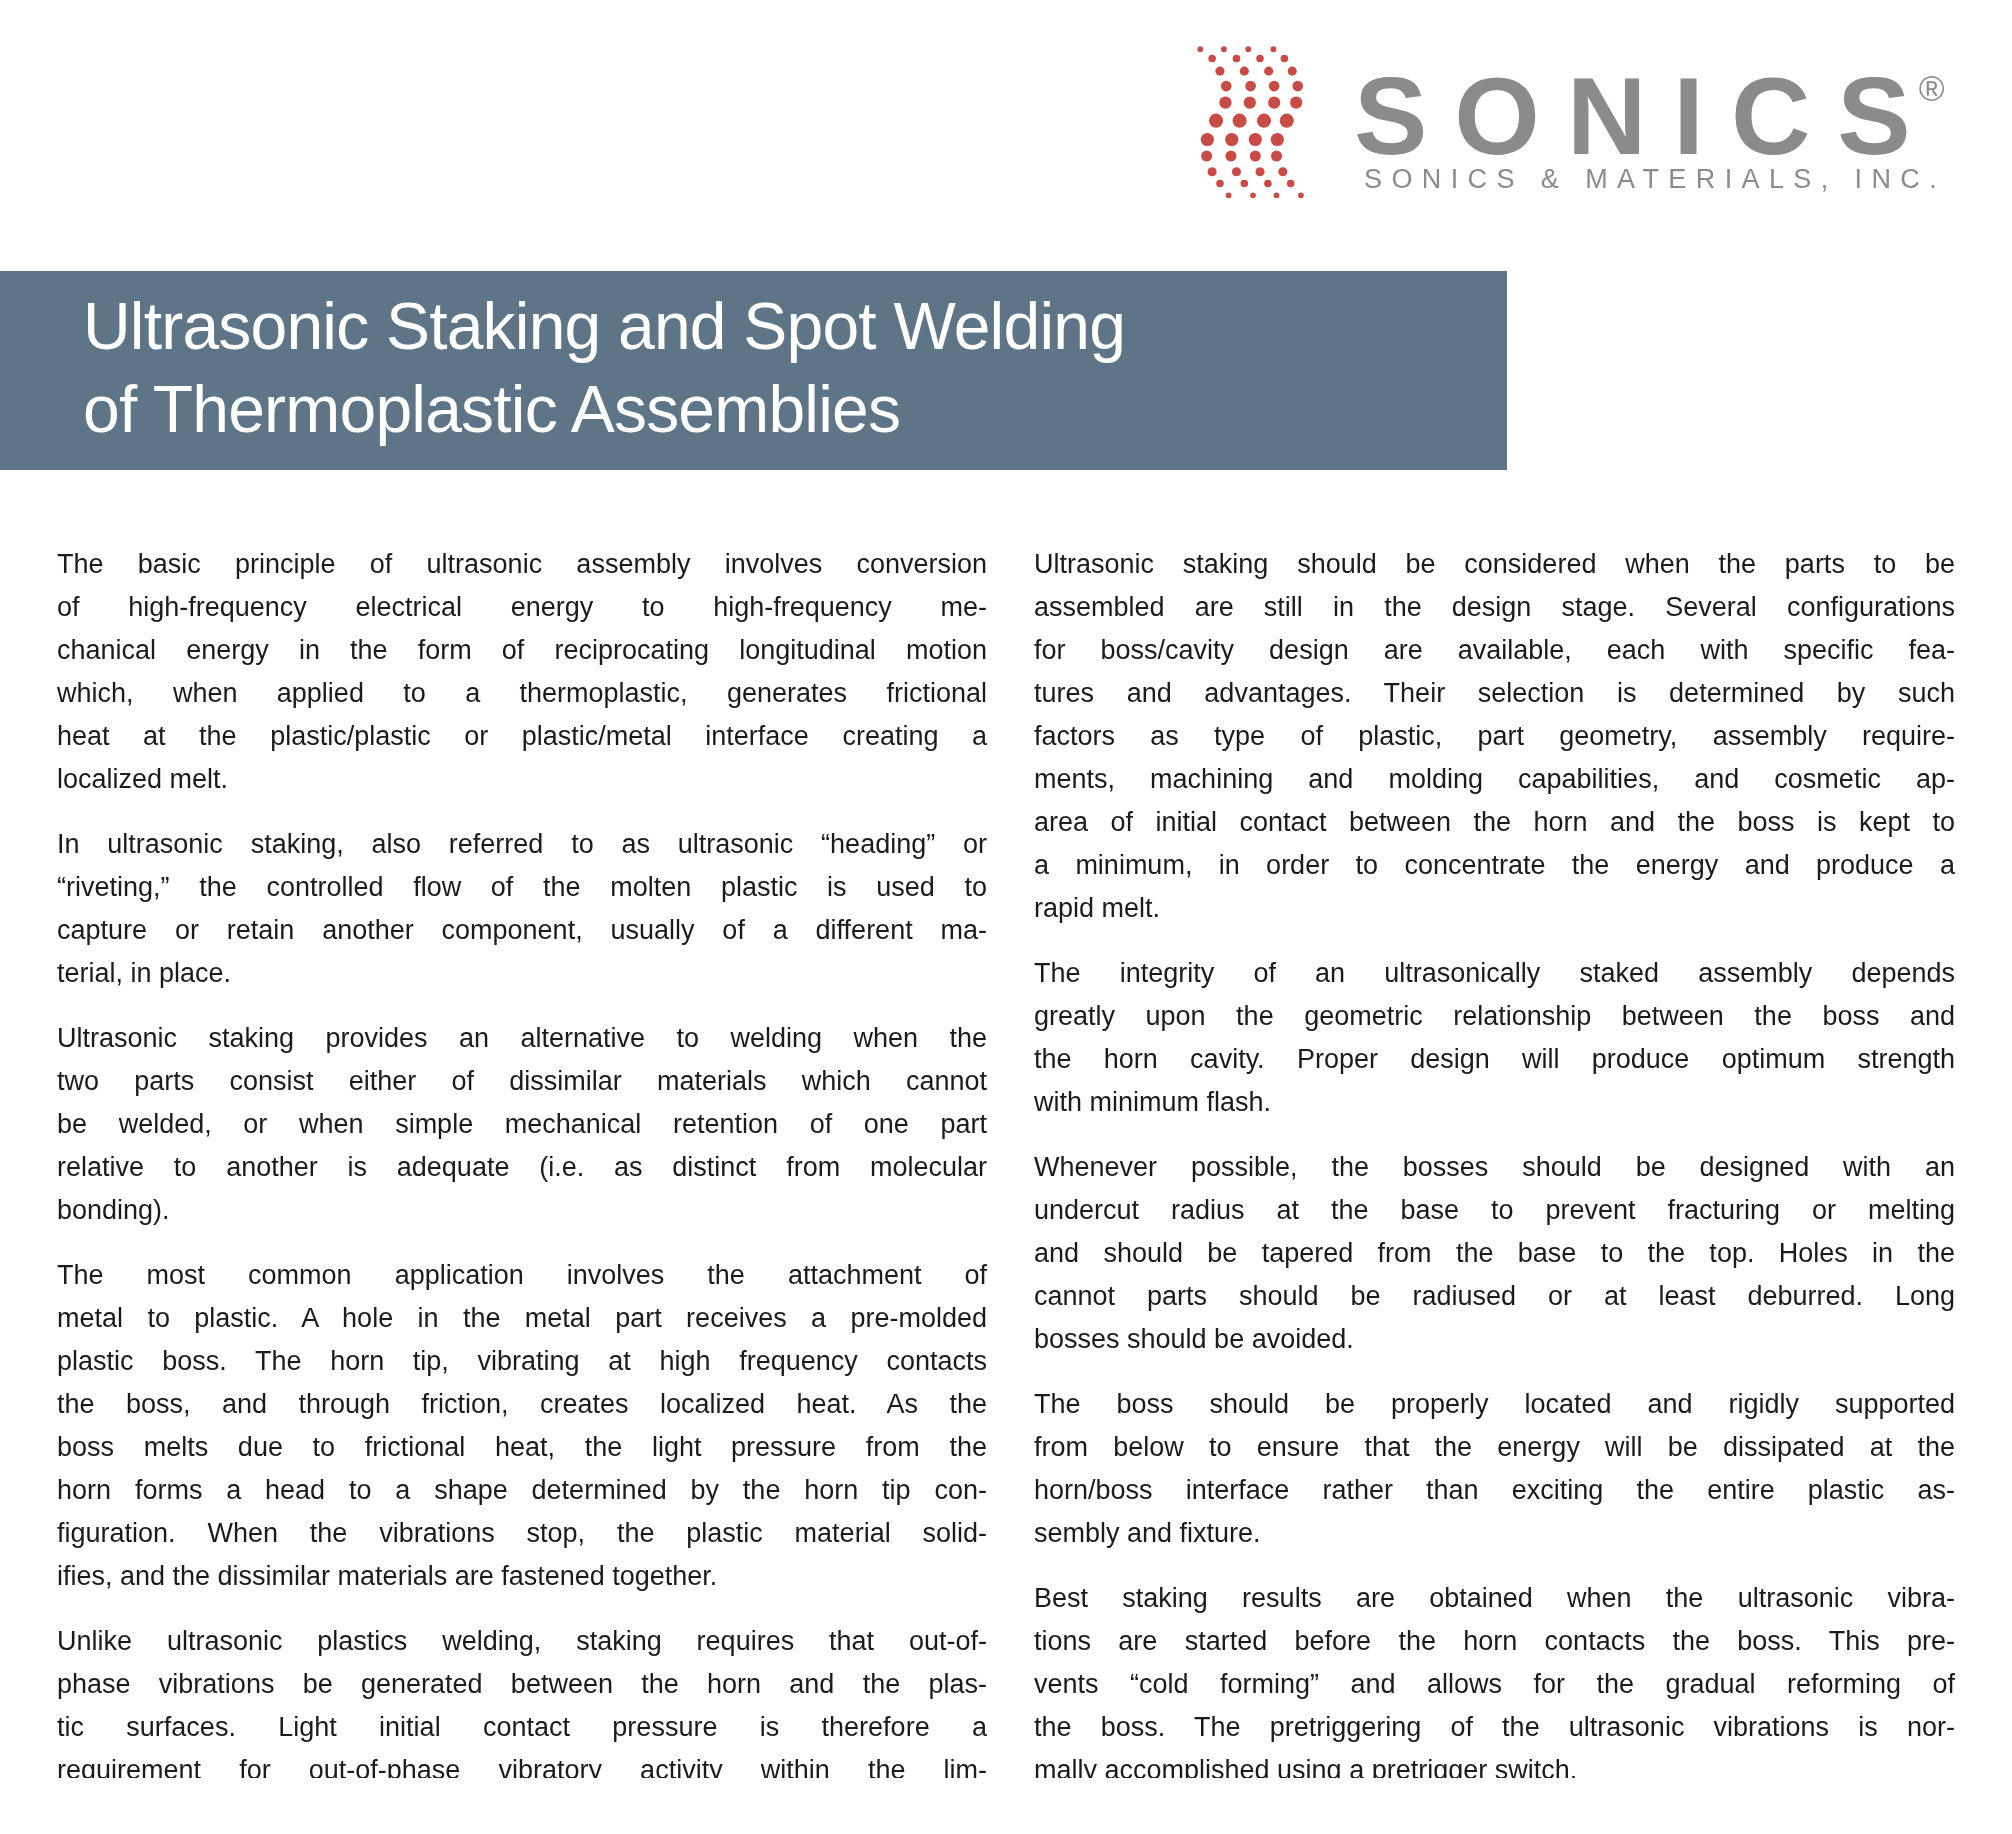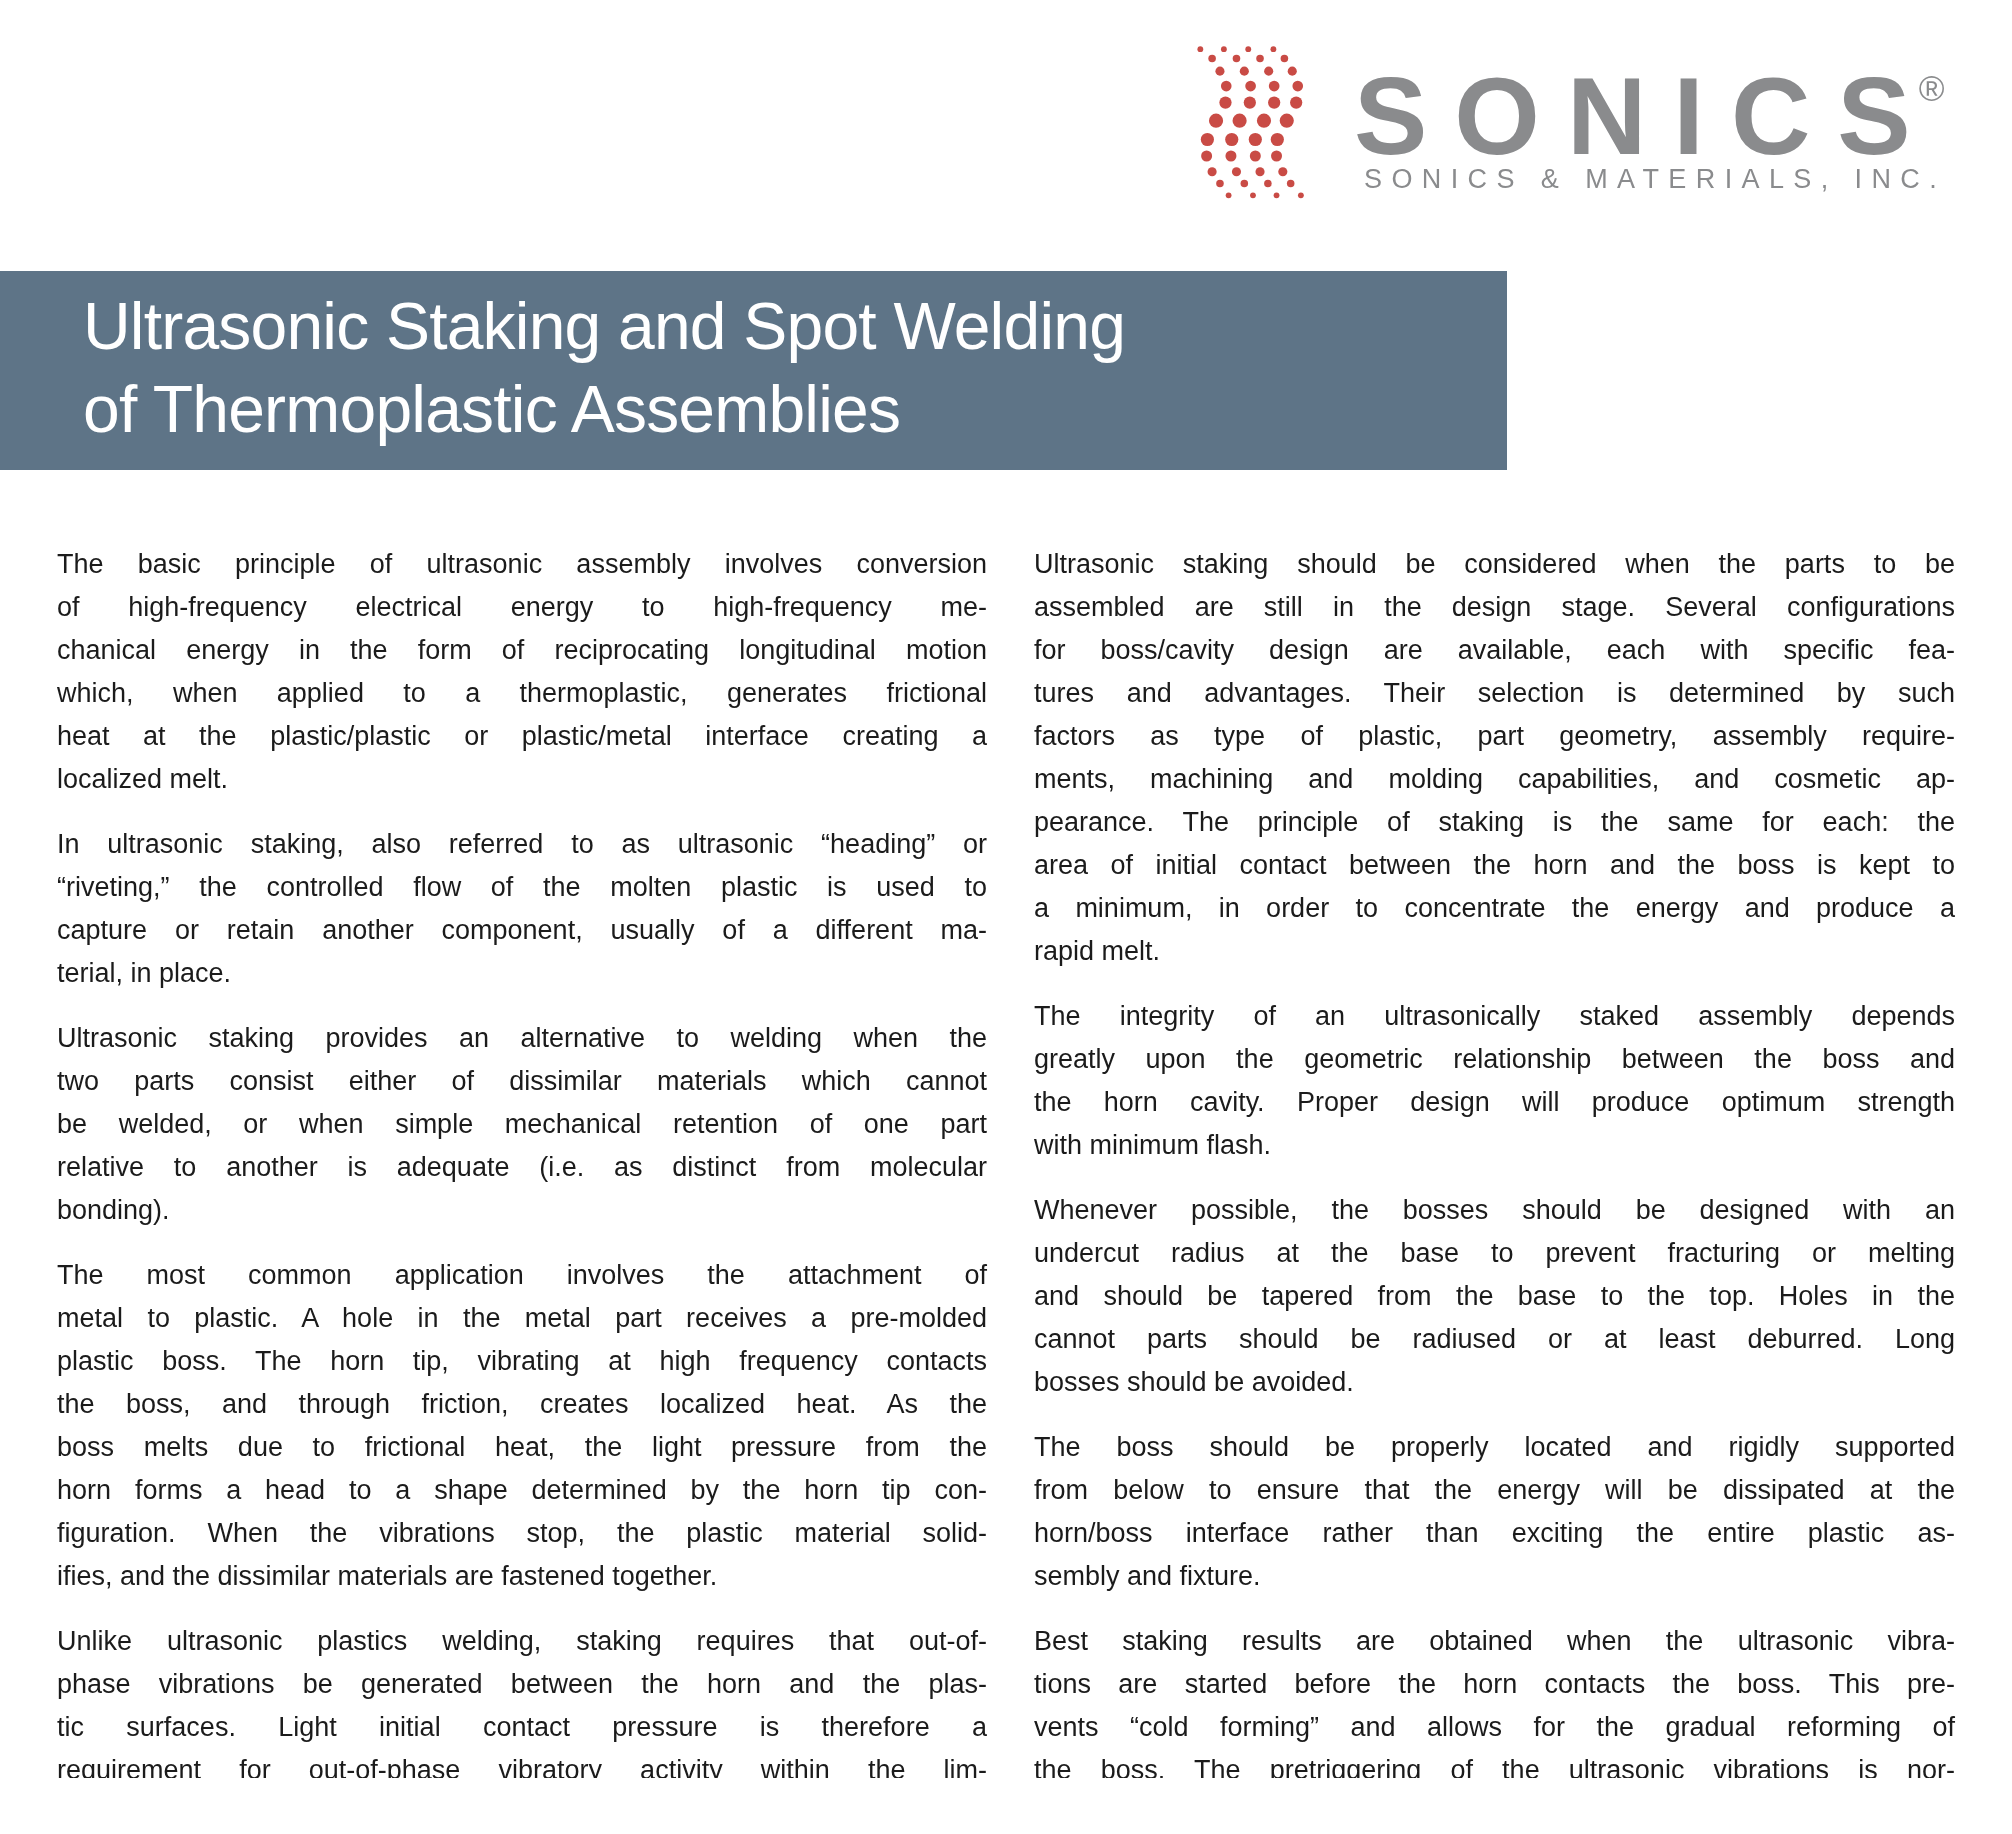--- a/index.html
+++ b/index.html
@@ -160,21 +160,20 @@
         </div>
     </div>
     <div class="col col-right">
       <div class="para">
           <div class="jline">Ultrasonic staking should be considered when the parts to be</div>
           <div class="jline">assembled are still in the design stage. Several configurations</div>
           <div class="jline">for boss/cavity design are available, each with specific fea-</div>
           <div class="jline">tures and advantages. Their selection is determined by such</div>
           <div class="jline">factors as type of plastic, part geometry, assembly require-</div>
           <div class="jline">ments, machining and molding capabilities, and cosmetic ap-</div>
-          <div class="jline">pearance. The principle of staking is the same for each: the</div>
           <div class="jline">area of initial contact between the horn and the boss is kept to</div>
           <div class="jline">a minimum, in order to concentrate the energy and produce a</div>
           <div class="jline">rapid melt.</div>
         </div>
       <div class="para">
           <div class="jline">The integrity of an ultrasonically staked assembly depends</div>
           <div class="jline">greatly upon the geometric relationship between the boss and</div>
           <div class="jline">the horn cavity. Proper design will produce optimum strength</div>
           <div class="jline">with minimum flash.</div>
         </div>

